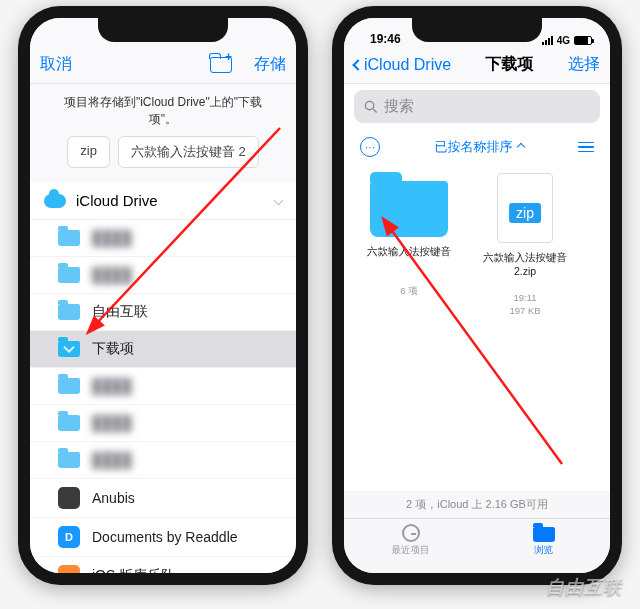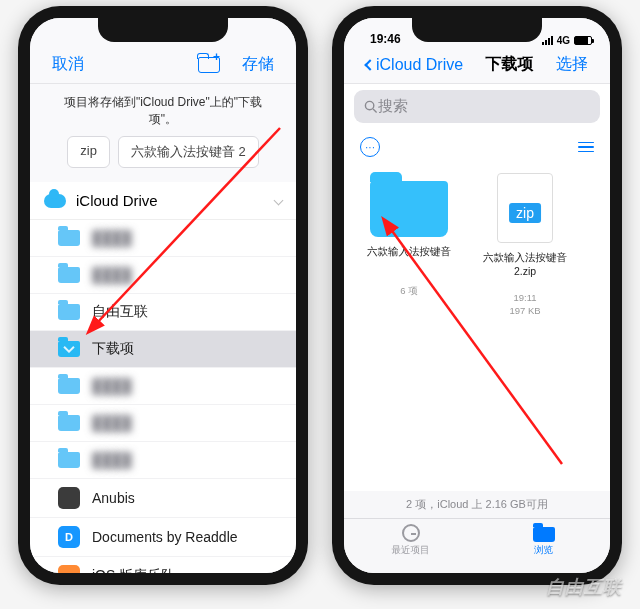--- a/index.html
+++ b/index.html
@@ -57,21 +57,21 @@
   .sig span { width:2px; background:#000; }
   .sig span:nth-child(1){height:3px}.sig span:nth-child(2){height:5px}.sig span:nth-child(3){height:7px}.sig span:nth-child(4){height:9px}
   .batt { width:18px; height:9px; border:1px solid #000; border-radius:2px; position:relative; }
   .batt::after{content:"";position:absolute;right:-3px;top:2px;width:2px;height:4px;background:#000;border-radius:0 1px 1px 0}
   .batt i{display:block;width:80%;height:100%;background:#000;}
 
   .nav {
     display: flex;
     justify-content: space-between;
     align-items: center;
-    padding: 8px 22px;
+    padding: 8px 10px;
     background: #f9f9fb;
     font-size: 16px;
     color: #007aff;
     border-bottom: 1px solid #e5e5e8;
   }
   .nav .center { color:#000; font-weight:600; }
   .nav .nav-right { display: flex; align-items: center; gap: 22px; }
   .nav .back { display:flex; align-items:center; gap:2px; }
   .chev-l { display:inline-block; width:8px; height:8px; border-left:2px solid #007aff; border-bottom:2px solid #007aff; transform:rotate(45deg);}
 
@@ -153,21 +153,21 @@
   .cloud-icon::before{content:"";position:absolute;width:10px;height:10px;background:#2fb8f6;border-radius:50%;left:5px;top:-5px}
 
   
   .search {
     margin:6px 10px;
     padding:7px 10px;
     border-radius:9px;
     background:#e3e3e8;
     font-size:15px;
     color:#8a8a90;
-    display:flex;align-items:center;
+    display:flex;align-items:center;gap:6px;
   }
   .tools {
     display:flex;justify-content:space-between;align-items:center;
     padding:8px 16px;
     color:#007aff;font-size:13px;font-weight:500;
   }
   .tools .center { display:flex;align-items:center;gap:5px; }
   .circ { width:20px;height:20px;border:1.5px solid #007aff;border-radius:50%;display:inline-flex;align-items:center;justify-content:center;font-size:10px}
   .lines { display:inline-flex;flex-direction:column;gap:3px }
   .lines span{width:16px;height:1.5px;background:#007aff;border-radius:1px}
@@ -343,20 +343,24 @@
     <div class="search">
       <svg width="14" height="14" viewBox="0 0 20 20">
           <circle cx="8" cy="8" r="6" fill="none" stroke="#8a8a90" stroke-width="2"></circle>
           <line x1="13" y1="13" x2="18" y2="18" stroke="#8a8a90" stroke-width="2"></line>
         </svg>
       <span>搜索</span>
     </div>
 
     <div class="tools">
       <span class="circ">···</span>
+      <span class="center">
+        <span>已按名称排序</span>
+        <span class="chev-u"></span>
+      </span>
       <span class="lines">
           <span></span>
           <span></span>
           <span></span>
         </span>
     </div>
 
     <div class="grid">
       <div class="item">
         <div class="big-folder"></div>

